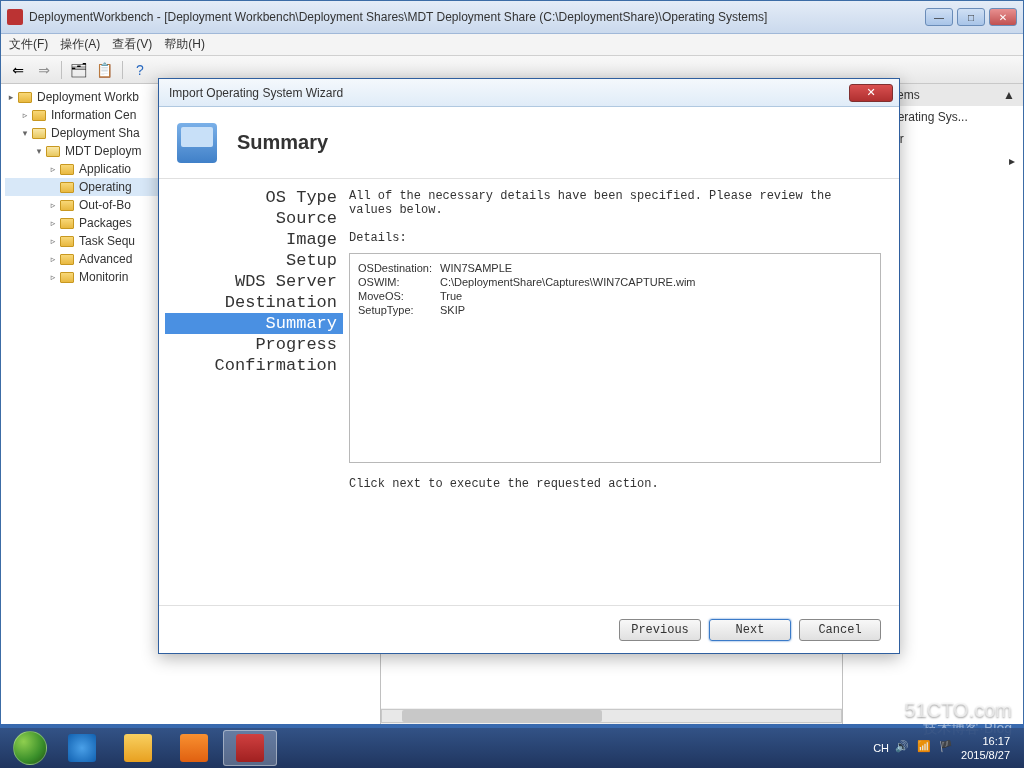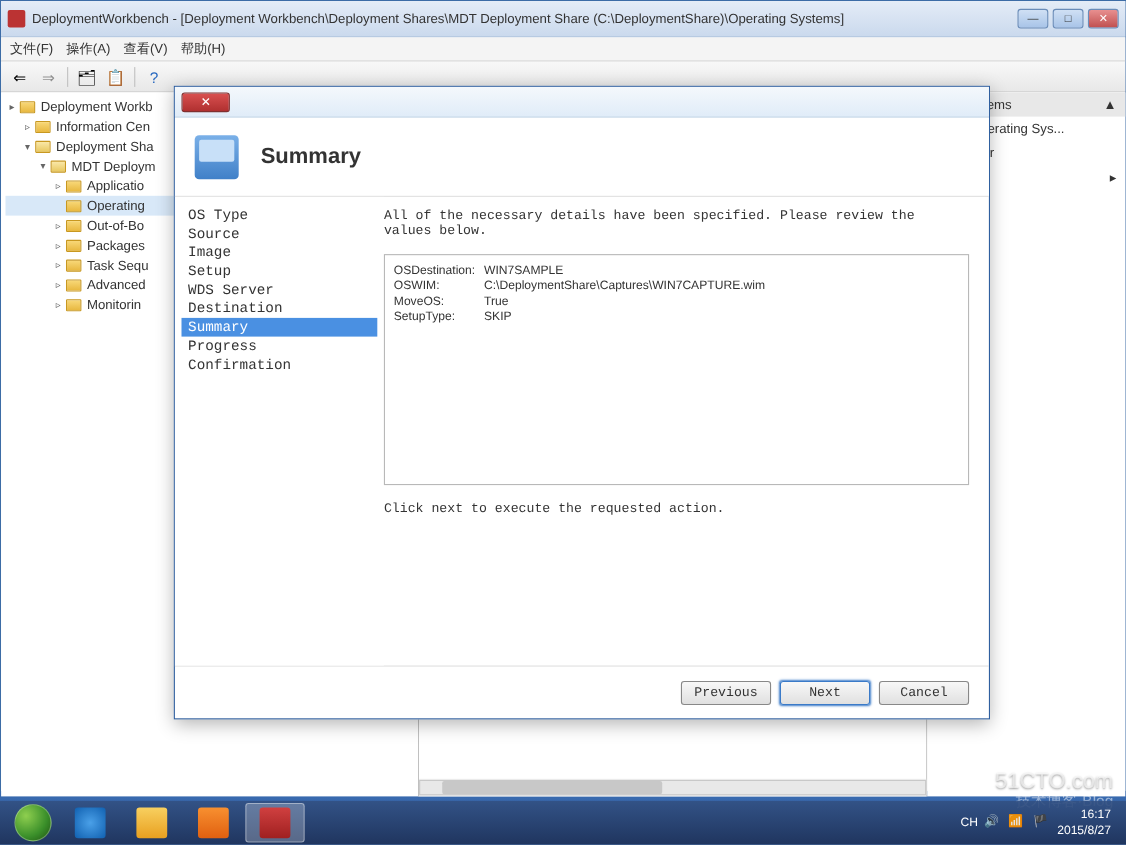--- a/index.html
+++ b/index.html
@@ -207,24 +207,25 @@
   display: flex;
   height: calc(100% - 148px);
 }
 .wizard-nav {
   width: 190px;
   background: #fff;
   padding: 8px 6px;
 }
 .nav-step {
   padding: 1px 6px;
-  font-size: 13px;
+  font-size: 17px;
   font-family: "Courier New", monospace;
   color: #333;
   cursor: pointer;
+  text-align: right;
 }
 .nav-step.active {
   background: #4a90e2;
   color: #fff;
 }
 .wizard-main {
   flex: 1;
   padding: 10px 18px 10px 0;
   font-family: "Courier New", monospace;
   font-size: 12px;
@@ -477,40 +478,42 @@
         </div>
       <div class="action-item">
           <span>助</span>
         </div>
     </div>
   </div>
 </div>
 
 <div class="wizard">
   <div class="wizard-titlebar">
+    <span class="wizard-title">Import Operating System Wizard</span>
     <div class="wizard-close">✕</div>
   </div>
   <div class="wizard-banner">
     <div class="wizard-icon"></div>
     <div class="wizard-heading">Summary</div>
   </div>
   <div class="wizard-body">
     <div class="wizard-nav">
       <div class="nav-step">OS Type</div>
       <div class="nav-step">Source</div>
       <div class="nav-step">Image</div>
       <div class="nav-step">Setup</div>
       <div class="nav-step">WDS Server</div>
       <div class="nav-step">Destination</div>
       <div class="nav-step active">Summary</div>
       <div class="nav-step">Progress</div>
       <div class="nav-step">Confirmation</div>
     </div>
     <div class="wizard-main">
       <div class="wiz-instr">All of the necessary details have been specified.  Please review the values below.</div>
+      <div class="wiz-details-label">Details:</div>
       <div class="details-box">
         <div class="detail-row">
             <span class="detail-key">OSDestination:</span>
             <span>WIN7SAMPLE</span>
           </div>
         <div class="detail-row">
             <span class="detail-key">OSWIM:</span>
             <span>C:\DeploymentShare\Captures\WIN7CAPTURE.wim</span>
           </div>
         <div class="detail-row">

